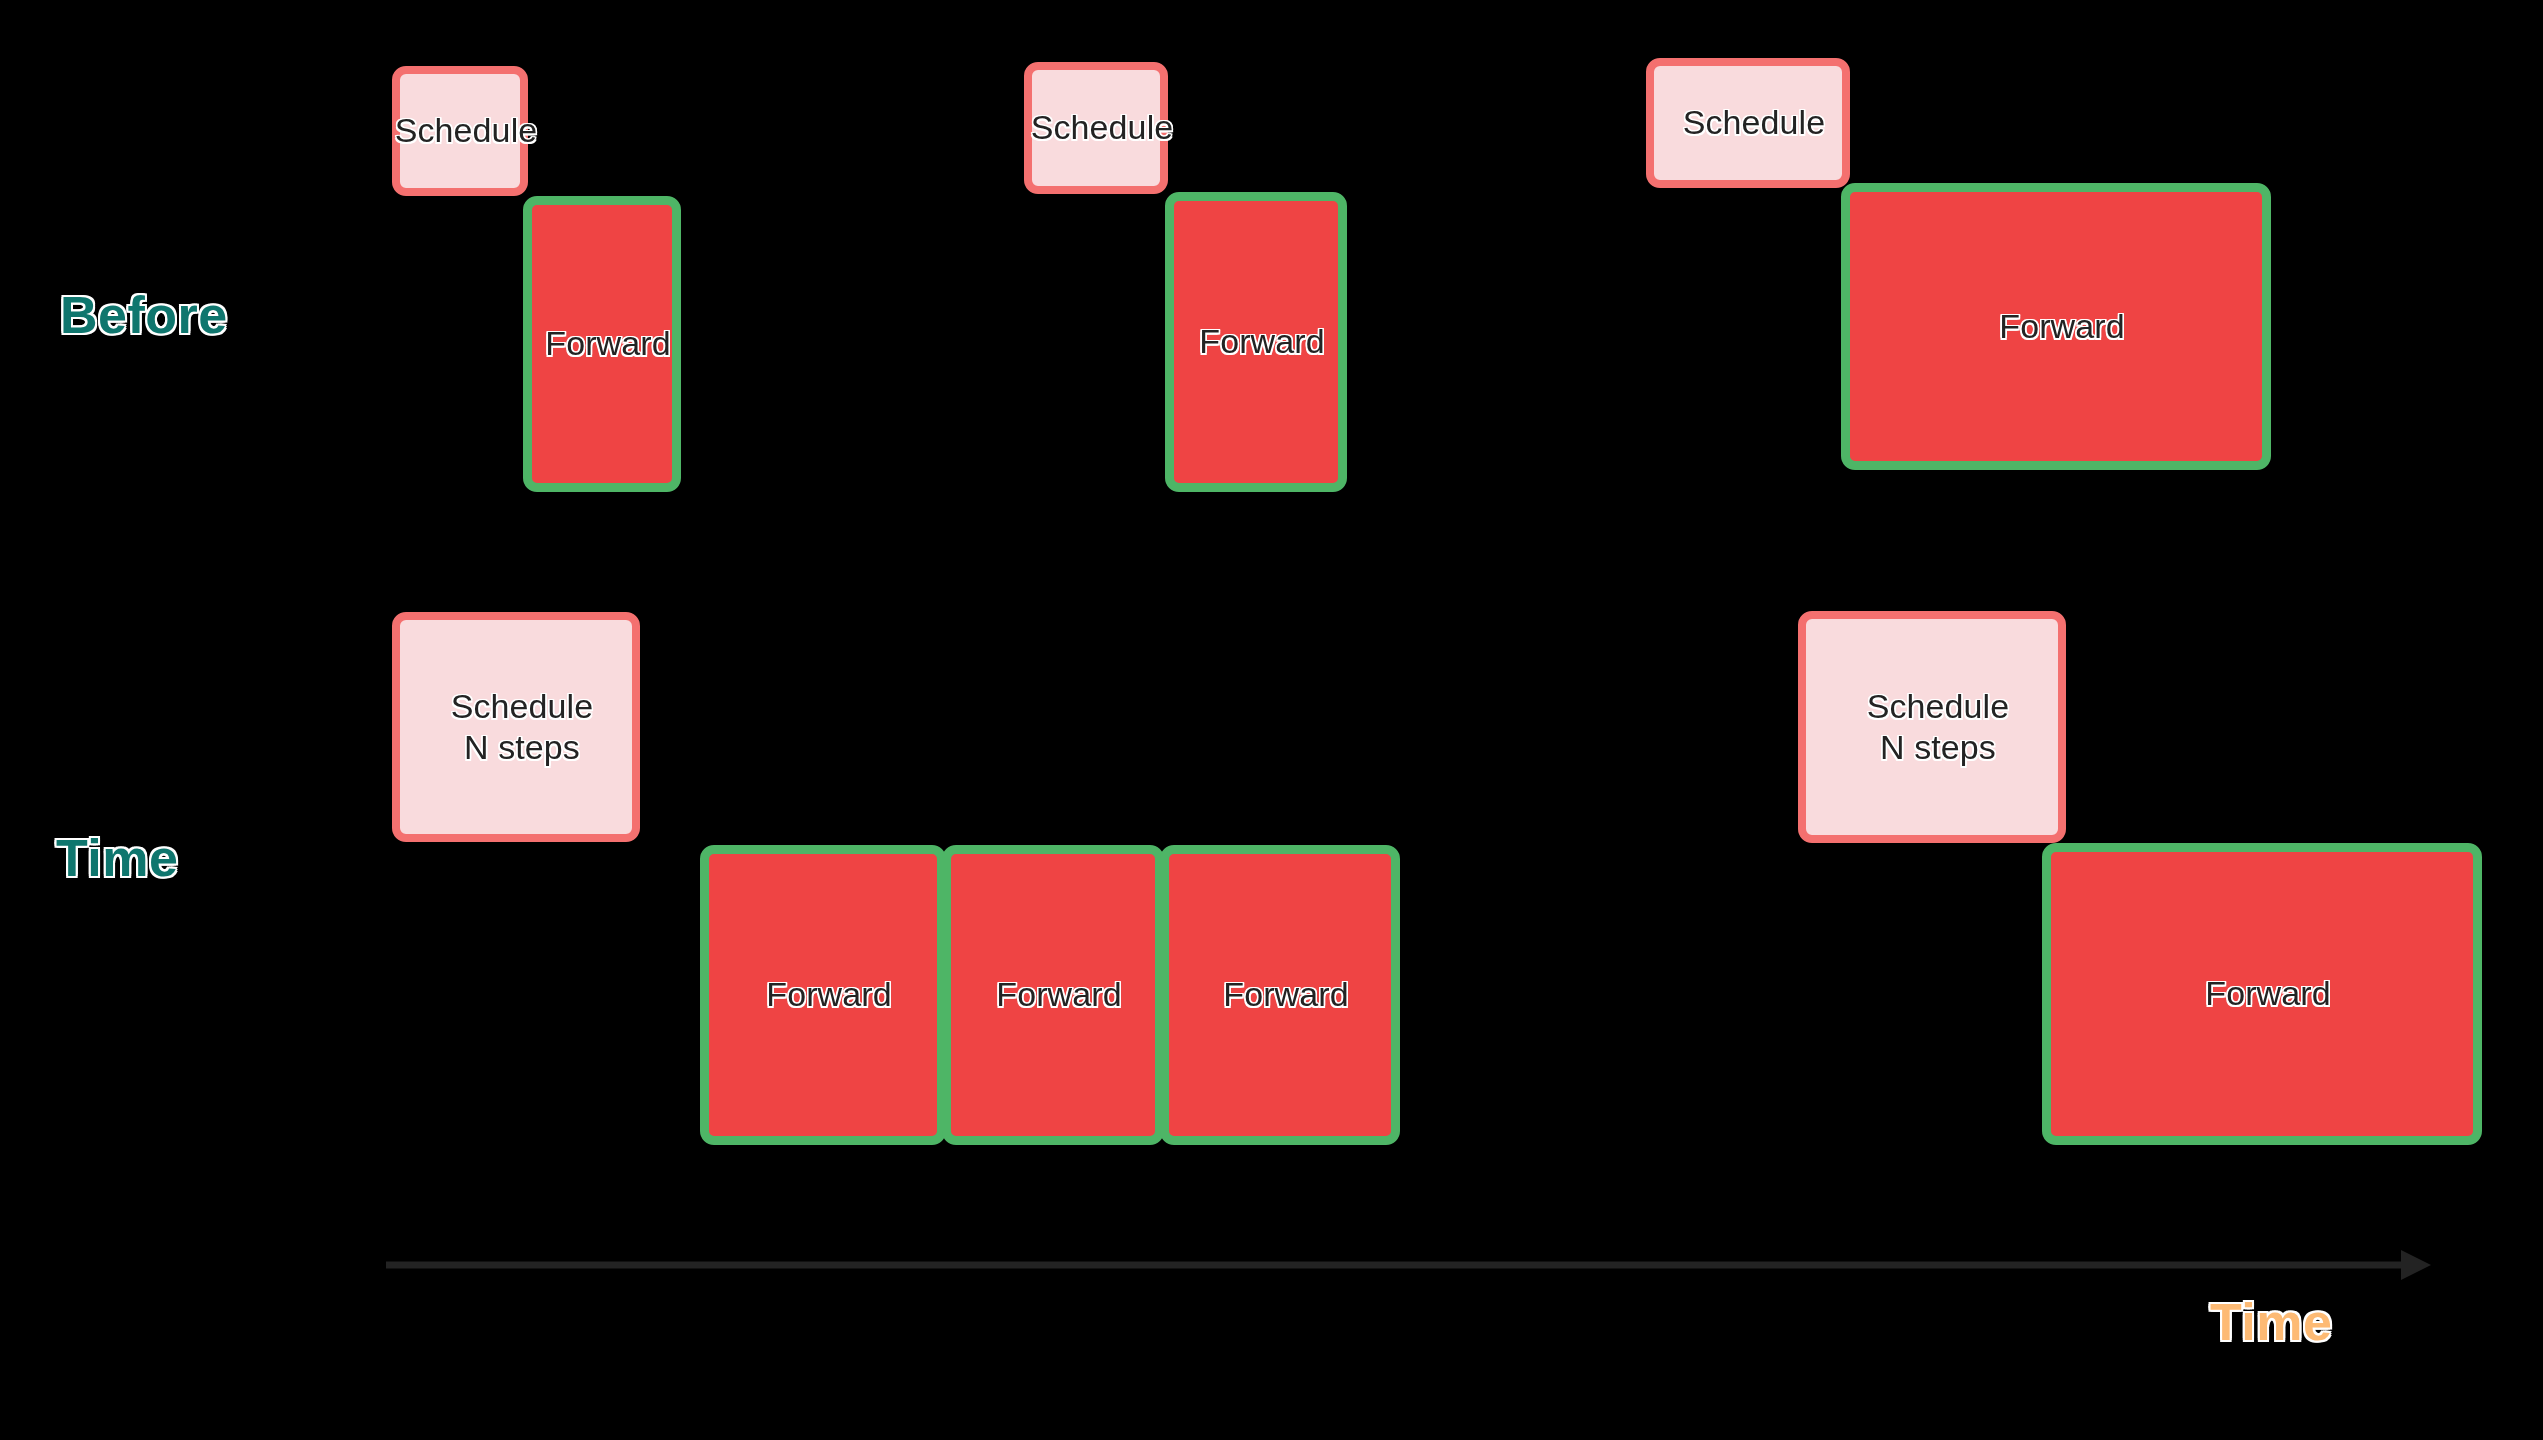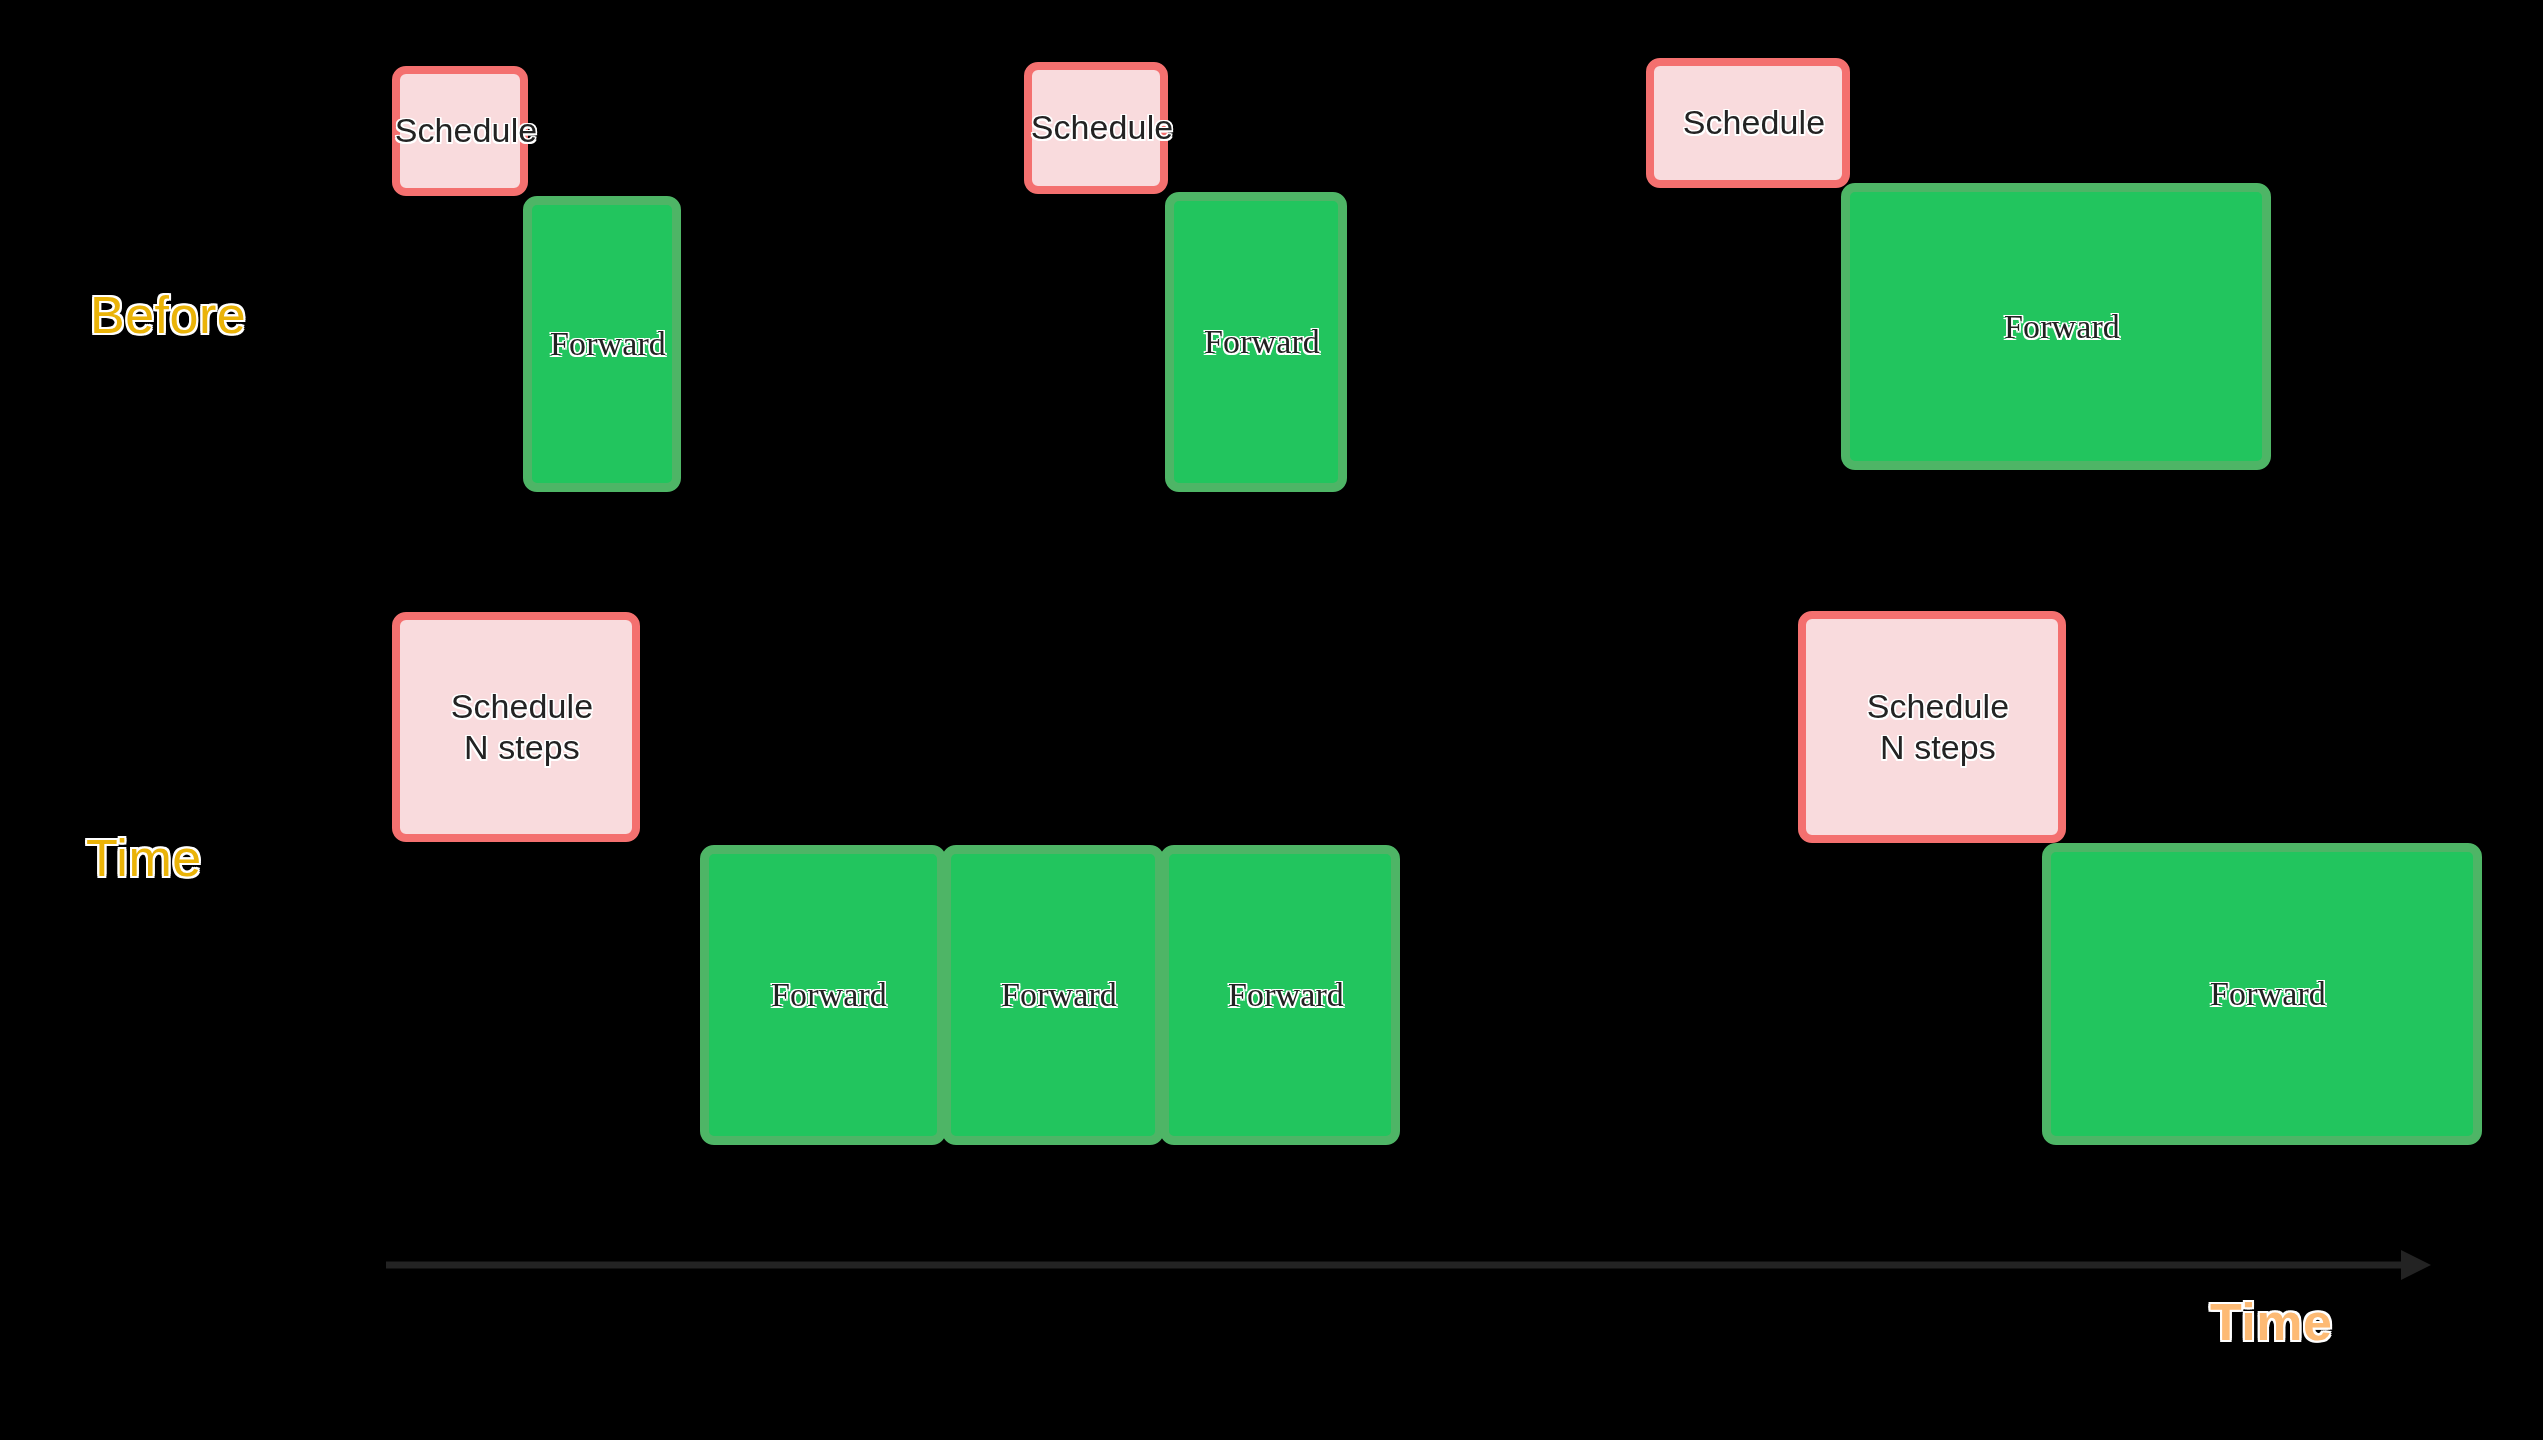--- a/index.html
+++ b/index.html
@@ -43,42 +43,40 @@
     padding: 0 6px;
   }
 
   .schedule-box {
     background: #f9dbdd;
     border-color: #f4706f;
     border-width: 8px;
     z-index: 3;
   }
   .forward-box {
-    background: #22c55e;
+    background: #ef4444;
     border-color: #4eb566;
     border-width: 9px;
     z-index: 2;
-    font-family: Liberation Serif, serif;
   }
 
   
   .row-label {
     position: absolute;
     font-size: 52px;
-    font-weight: 400;
-    color: #eab308;
+    font-weight: 700;
+    color: #0f766e;
     letter-spacing: 0.5px;
     text-shadow:
       -2px -2px 0 #ffffff,  2px -2px 0 #ffffff,
       -2px  2px 0 #ffffff,  2px  2px 0 #ffffff,
       -2px 0 0 #ffffff, 2px 0 0 #ffffff,
       0 -2px 0 #ffffff, 0 2px 0 #ffffff;
     white-space: nowrap;
     z-index: 4;
-    margin-left: 30px;
   }
 
   
   #time-axis {
     position: absolute;
     left: 380px;
     top: 1248px;
     width: 2050px;
     height: 34px;
     z-index: 1;

